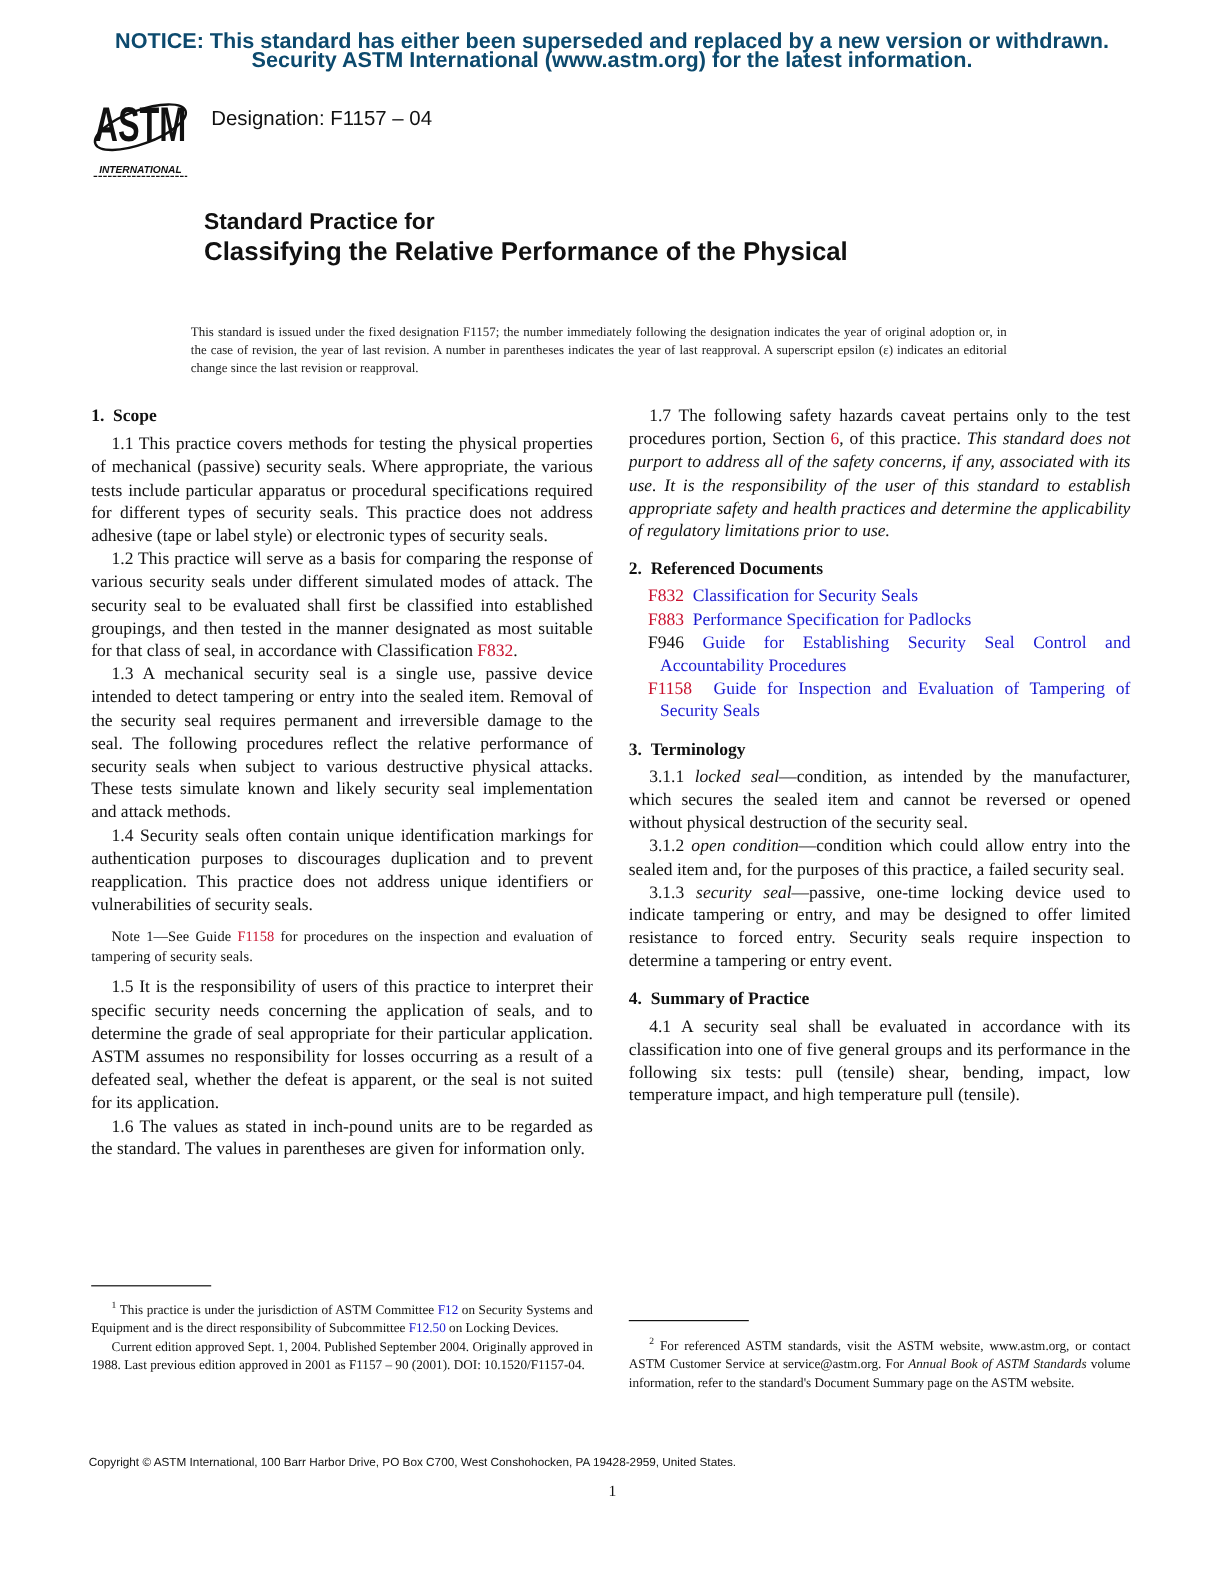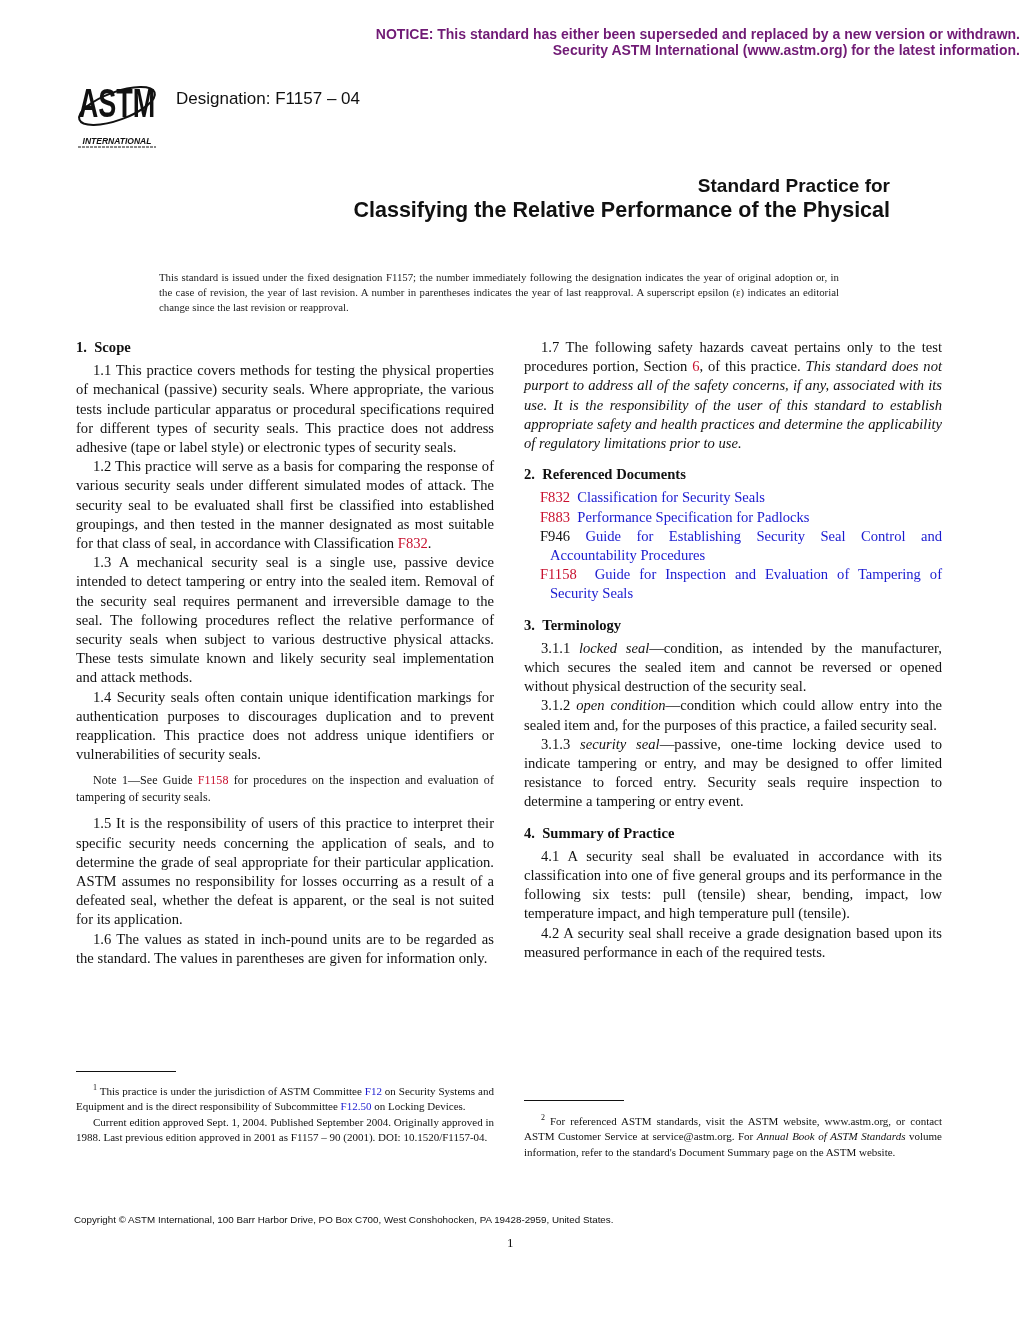--- a/index.html
+++ b/index.html
@@ -1,32 +1,32 @@
 <!DOCTYPE html>
 <html><head>
   <meta charset="utf-8">
   <style>
     html, body { margin: 0; padding: 0; background: #ffffff; }
     body {
       width: 1020px; height: 1320px; position: relative; overflow: hidden;
       font-family: "Liberation Serif", serif; color: #111;
     }
     .notice {
-      position: absolute; top: 26px; left: 0; width: 1020px; text-align: right;
-      font-family: "Liberation Sans", sans-serif; font-weight: bold; font-size: 14px;
-      color: #701a75; line-height: 16px;
+      position: absolute; top: 26px; left: 0; width: 1020px; text-align: center;
+      font-family: "Liberation Sans", sans-serif; font-weight: bold; font-size: 18px;
+      color: #0c4a6e; line-height: 16px;
     }
     .logo { position: absolute; left: 72px; top: 78px; width: 90px; height: 72px; }
     .designation {
       position: absolute; left: 176px; top: 89px;
       font-family: Liberation Sans, sans-serif; font-size: 17px; color: #111;
     }
     .title-block {
       position: absolute; left: 170px; top: 174px; width: 720px;
-      font-family: "Liberation Sans", sans-serif; font-weight: bold; color: #111; text-align: right;
+      font-family: "Liberation Sans", sans-serif; font-weight: bold; color: #111;
     }
     .title-pre { font-size: 19px; line-height: 24px; }
     .title-main { font-size: 21.5px; line-height: 25.5px; }
     .title-main sup { font-size: 12px; vertical-align: top; position: relative; top: -2px; }
     .issued {
       position: absolute; left: 159px; top: 270px; width: 680px;
       font-size: 10.8px; line-height: 15px; color: #222; text-align: justify;
     }
     .col { position: absolute; top: 338px; width: 418px; font-size: 14.6px; line-height: 19.2px; text-align: justify; }
     .col-left { left: 76px; }
@@ -103,21 +103,20 @@
     <span>3.</span>&nbsp;&nbsp;<span>Terminology</span>
   </div>
   <p><span>3.1.1 </span><i>locked seal</i><span>—condition, as intended by the manufacturer, which secures the sealed item and cannot be reversed or opened without physical destruction of the security seal.</span></p>
   <p><span>3.1.2 </span><i>open condition</i><span>—condition which could allow entry into the sealed item and, for the purposes of this practice, a failed security seal.</span></p>
   <p><span>3.1.3 </span><i>security seal</i><span>—passive, one-time locking device used to indicate tampering or entry, and may be designed to offer limited resistance to forced entry. Security seals require inspection to determine a tampering or entry event.</span></p>
   <div class="gap"></div>
   <div class="section-head">
     <span>4.</span>&nbsp;&nbsp;<span>Summary of Practice</span>
   </div>
   <p>4.1 A security seal shall be evaluated in accordance with its classification into one of five general groups and its performance in the following six tests: pull (tensile) shear, bending, impact, low temperature impact, and high temperature pull (tensile).</p>
-  <p>4.2 A security seal shall receive a grade designation based upon its measured performance in each of the required tests.</p>
 </div>
 
 <div class="fn-rule" style="left:76px; top:1071px;"></div>
 <div class="fn" style="left:76px; top:1080px; width:418px;">
   <p><sup>1</sup> <span>This practice is under the jurisdiction of ASTM Committee </span><span class="link-blue">F12</span><span> on Security Systems and Equipment and is the direct responsibility of Subcommittee </span><span class="link-blue">F12.50</span><span> on Locking Devices.</span></p>
   <p>Current edition approved Sept. 1, 2004. Published September 2004. Originally approved in 1988. Last previous edition approved in 2001 as F1157 – 90 (2001). DOI: 10.1520/F1157-04.</p>
 </div>
 
 <div class="fn-rule" style="left:524px; top:1100px;"></div>
 <div class="fn" style="left:524px; top:1110px; width:418px;">

